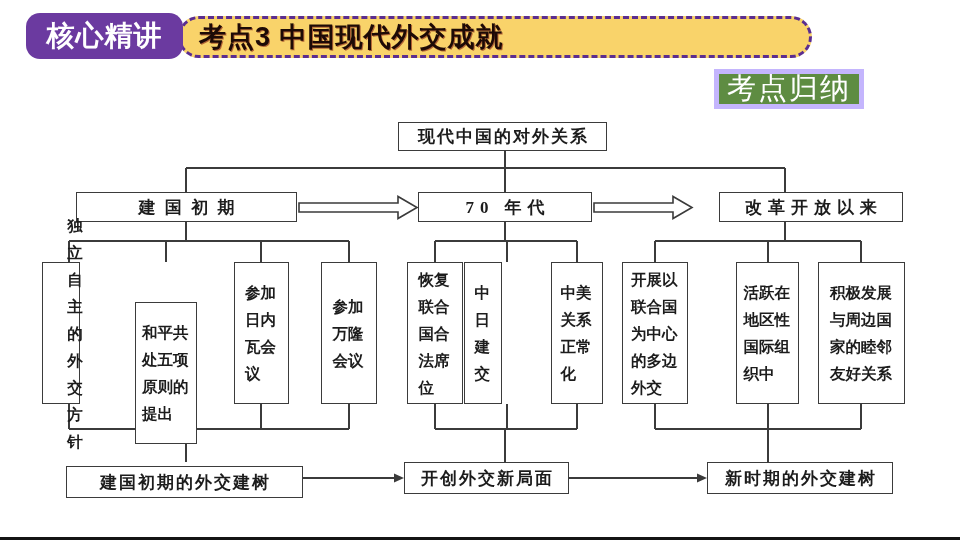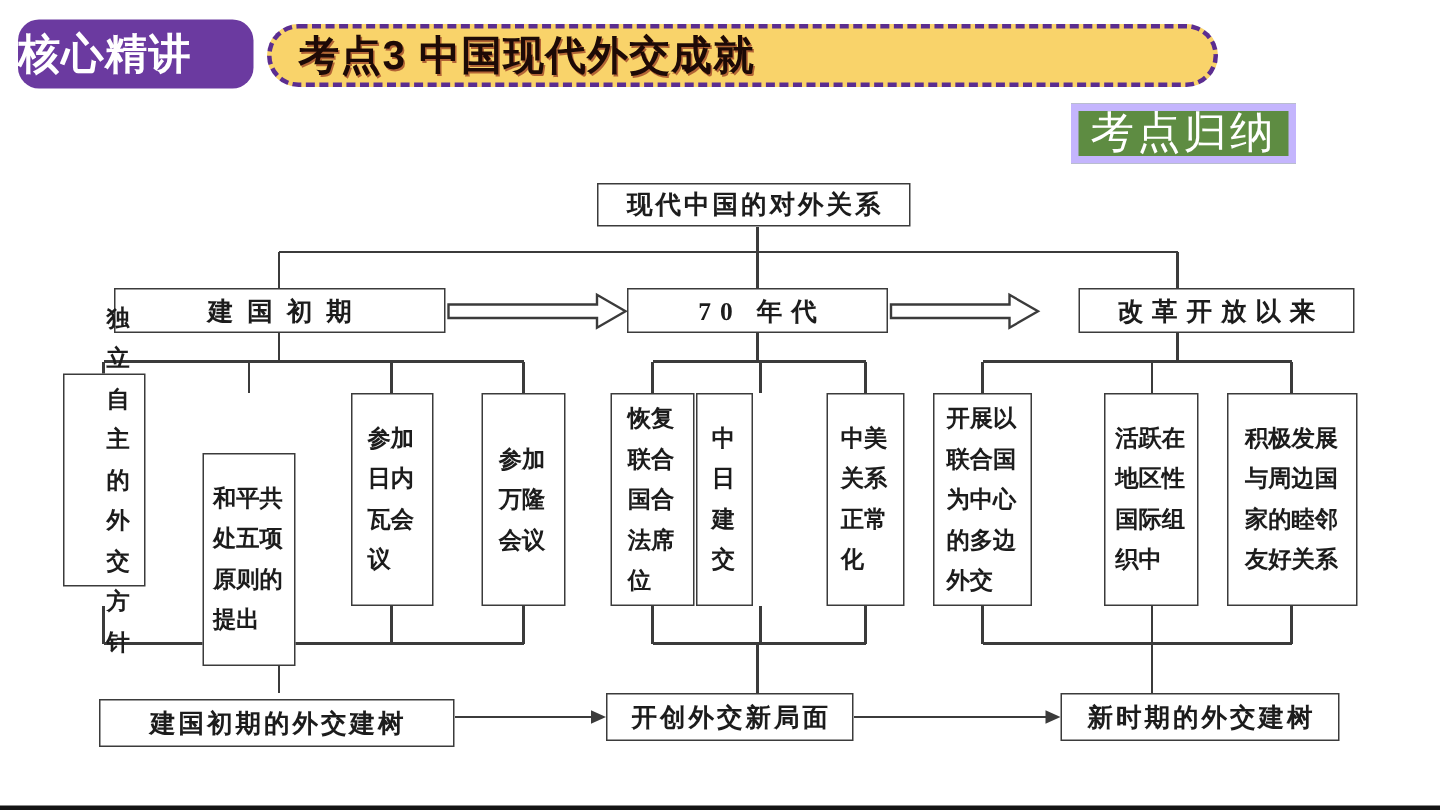--- a/index.html
+++ b/index.html
@@ -15,23 +15,23 @@
     border:3px dashed var(--border_purple);
     border-radius:22px;box-sizing:border-box;
     display:flex;align-items:flex-start;
   }
   .hdr-yellow .title{
     margin-left:18px;font-size:27px;font-weight:bold;color:var(--title_text);
     letter-spacing:1px;text-shadow:1px 1px 0 rgba(120,10,10,.55);
     white-space:nowrap;
   }
   .hdr-purple{
-    position:absolute;left:12px;top:13px;width:157px;height:46px;
+    position:absolute;left:26px;top:13px;width:157px;height:46px;
     background:var(--tag_purple);border-radius:14px;
-    display:flex;align-items:center;justify-content:flex-start;
+    display:flex;align-items:center;justify-content:center;
   }
   .hdr-purple .tag{color:#ffffff;font-size:28px;font-weight:bold;letter-spacing:1px;}
   .corner-badge{
     position:absolute;left:714px;top:69px;width:150px;height:40px;
     background:var(--badge_green);border:5px solid #c4b5fd;box-sizing:border-box;
     display:flex;align-items:center;justify-content:center;
   }
   .corner-badge .txt{
     color:#ffffff;font-size:29px;letter-spacing:2px;
     font-family:"Liberation Serif","DejaVu Serif",serif;
@@ -88,21 +88,21 @@
 <div class="corner-badge">
   <span class="txt">考点归纳</span>
 </div>
 
 <div class="box hbox ls1" style="left:398px;top:122px;width:209px;height:29px;">现代中国的对外关系</div>
 
 <div class="box hbox ls-wide" style="left:76px;top:192px;width:221px;height:30px;">建国初期</div>
 <div class="box hbox ls-mid" style="left:418px;top:192px;width:174px;height:30px;">70 年代</div>
 <div class="box hbox ls-mid" style="left:719px;top:192px;width:184px;height:30px;">改革开放以来</div>
 
-<div class="box vbox" style="left:42px;top:249px;width:55px;height:142px;padding-left:28px;--iw:33px;">
+<div class="box vbox" style="left:42px;top:262px;width:38px;height:142px;padding-left:28px;--iw:33px;">
   <span class="inner">独立自主的外交方针</span>
   </div>
 <div class="box vbox" style="left:135px;top:262px;width:62px;height:142px;margin-top:40px;--iw:48px;">
   <span class="inner">和平共处五项原则的提出</span>
   </div>
 <div class="box vbox" style="left:234px;top:262px;width:55px;height:142px;--iw:33px;">
   <span class="inner">参加日内瓦会议</span>
   </div>
 <div class="box vbox" style="left:321px;top:262px;width:56px;height:142px;--iw:33px;">
   <span class="inner">参加万隆会议</span>

